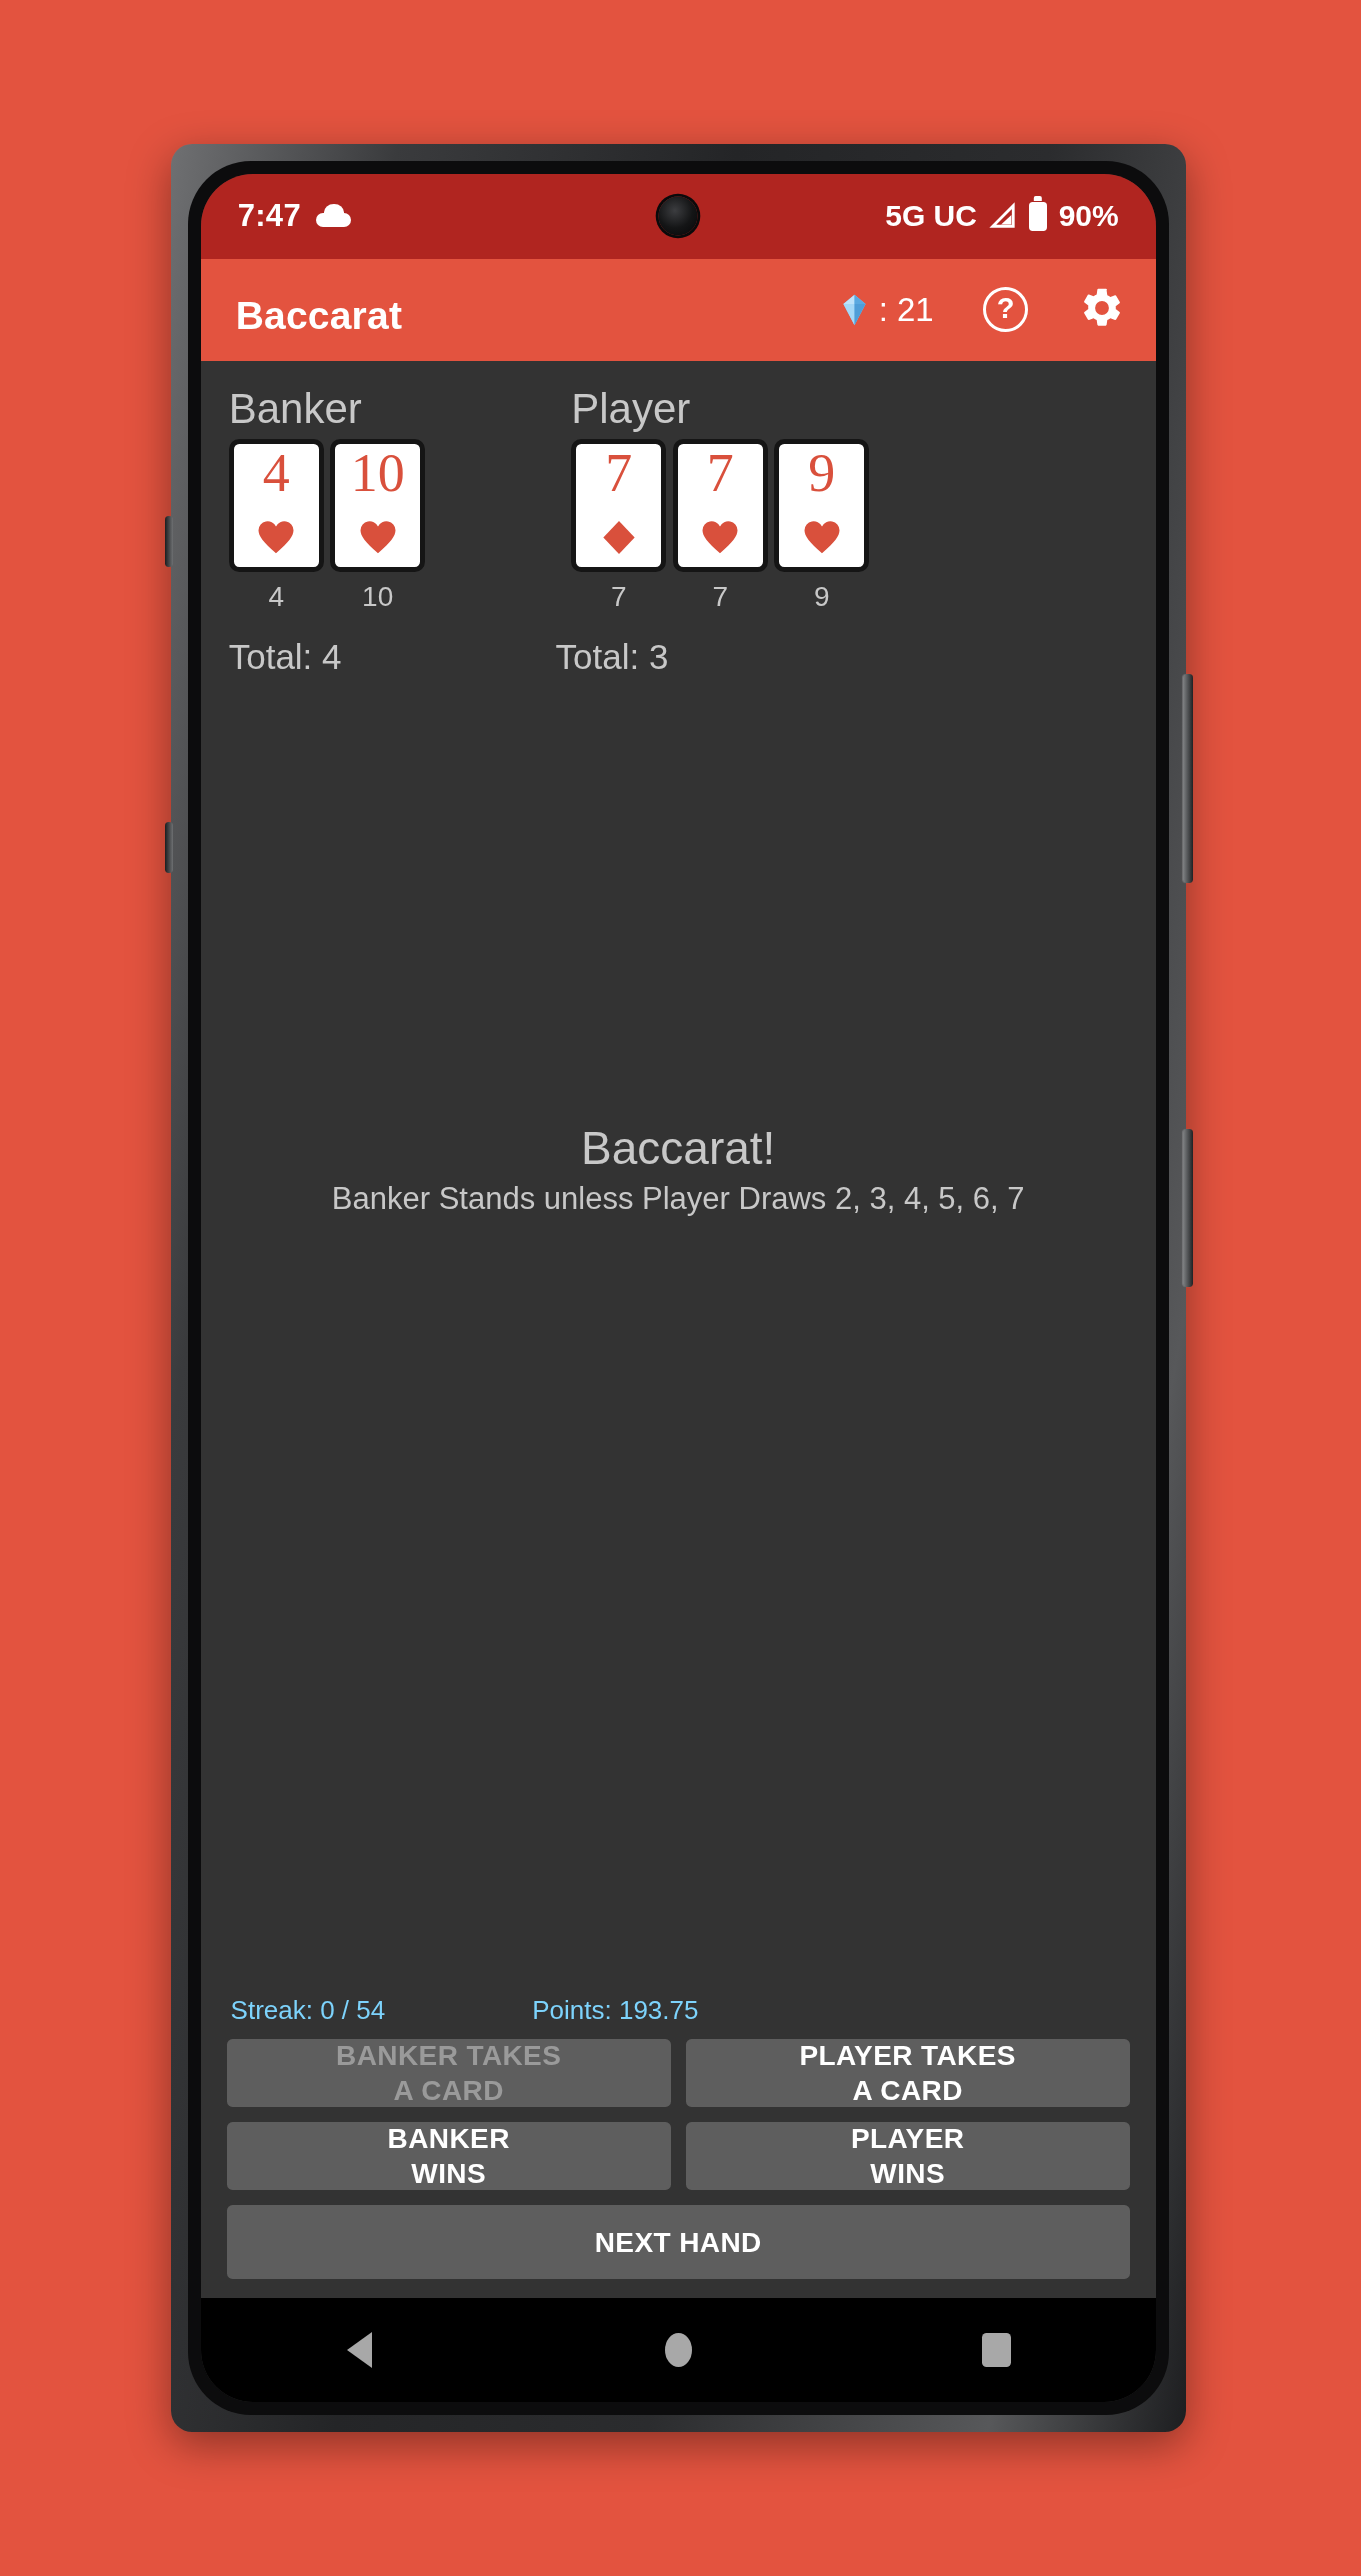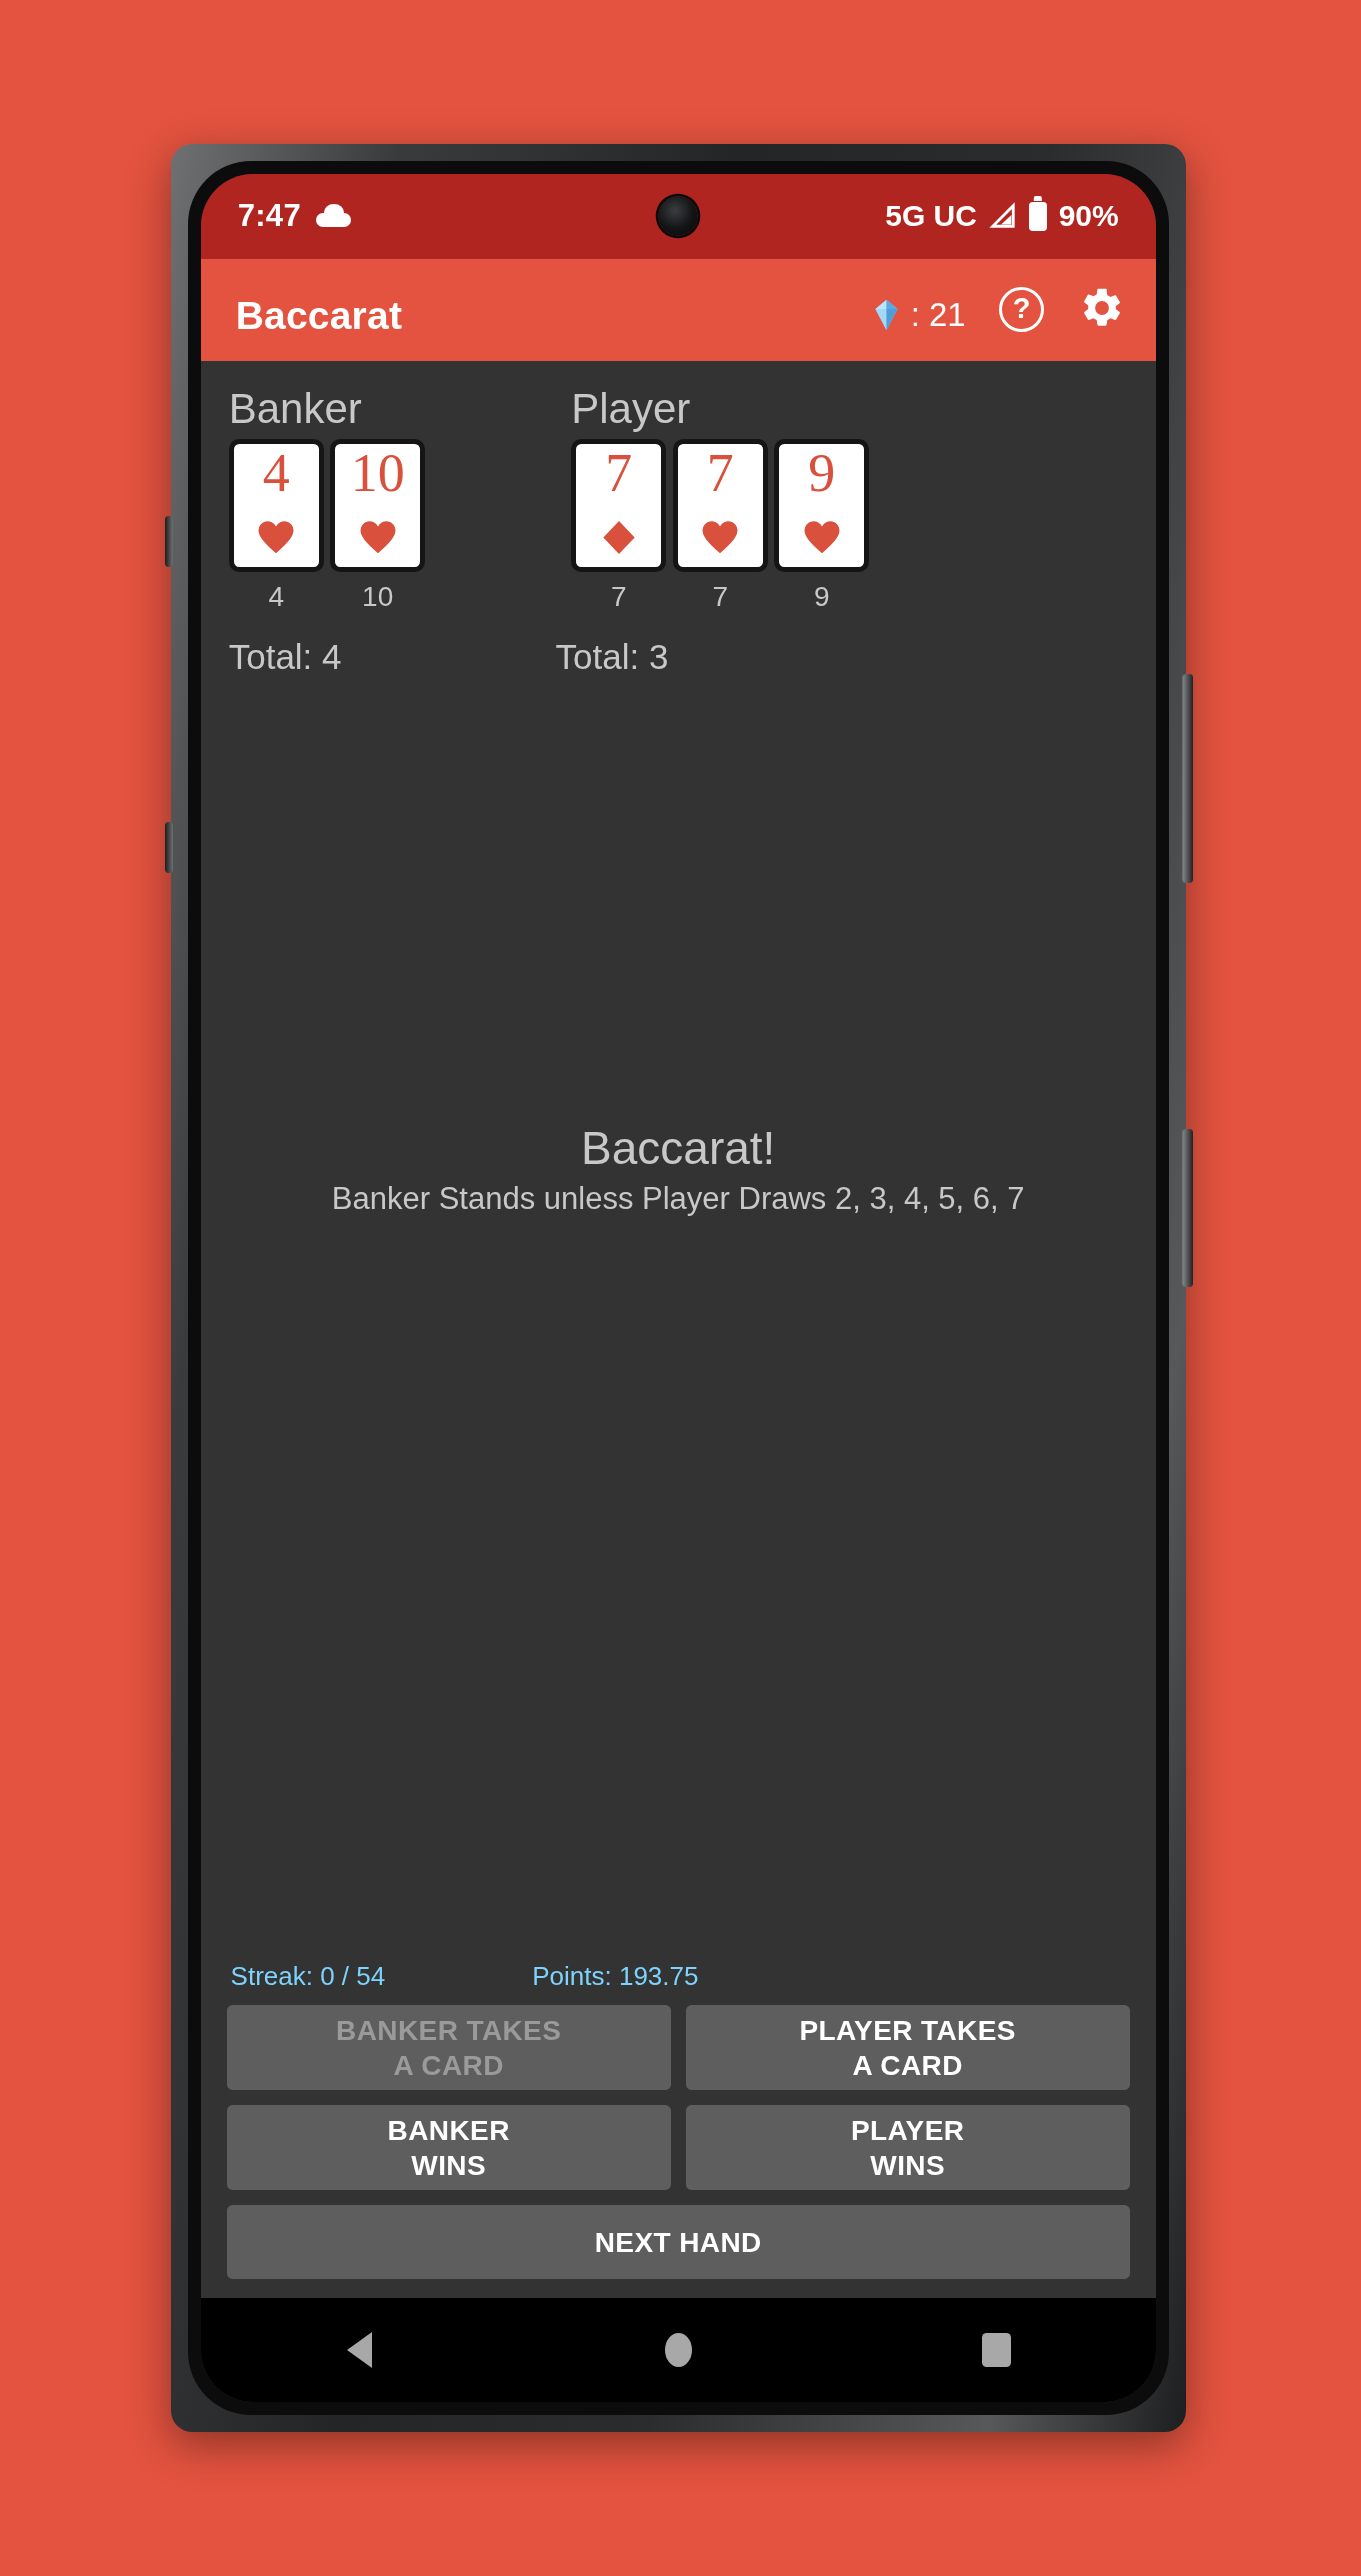--- a/index.html
+++ b/index.html
@@ -90,21 +90,21 @@
     content: ""; position: absolute; left: 50%; top: -7.4px; transform: translateX(-50%);
     width: 8.4px; height: 4.6px; background: #fff; border-radius: 1.9px 1.9px 0 0;
   }
 
   
   .app-bar {
     height: 102px; background: #e3533f; display: flex; align-items: center;
     padding: 0 30px 0 35px; flex: none;
   }
   .app-title { color: #fff; font-size: 39px; font-weight: 700; letter-spacing: 0.2px; margin-top: 12px; }
-  .app-actions { margin-left: auto; display: flex; align-items: flex-end; gap: 32px; }
+  .app-actions { margin-left: auto; display: flex; align-items: center; gap: 48px; }
   .gem-count { display: flex; align-items: center; gap: 5.6px; }
   .gem-icon { width: 37px; height: 37px; }
   .gem-label { color: #fff; font-size: 33px; font-weight: 400; }
   .icon-btn { width: 48px; height: 48px; display: flex; align-items: center; justify-content: center; }
   .help-icon {
     width: 45px; height: 45px; border-radius: 50%; border: 3.7px solid #fff;
     display: flex; align-items: center; justify-content: center;
     color: #fff; font-size: 29px; font-weight: 700; line-height: 1; padding-bottom: 1.9px;
   }
 
@@ -151,21 +151,21 @@
 
   
   .btn-rows { padding: 0 26px 18.6px 26px; background: #333333; flex: none; }
   .btn-row { display: flex; gap: 15px; margin-bottom: 15px; }
   .btn {
     background: #5e5e5e; border: none; border-radius: 5.6px;
     color: #ffffff; font-size: 28px; font-weight: 700;
     font-family: "Liberation Sans", sans-serif;
     line-height: 1.25; text-align: center;
     display: flex; align-items: center; justify-content: center;
-    height: 85px; letter-spacing: 0.4px;
+    height: 68px; letter-spacing: 0.4px;
   }
   .btn.disabled { color: #9a9a9a; }
   .btn.half { flex: 1; }
   .btn.wins { flex: 1.62; }
   .btn.tie { flex: 1; }
   .btn.full { width: 100%; height: 74px; }
 
   
   .nav-bar {
     height: 104px; background: #000; display: flex; align-items: center;

